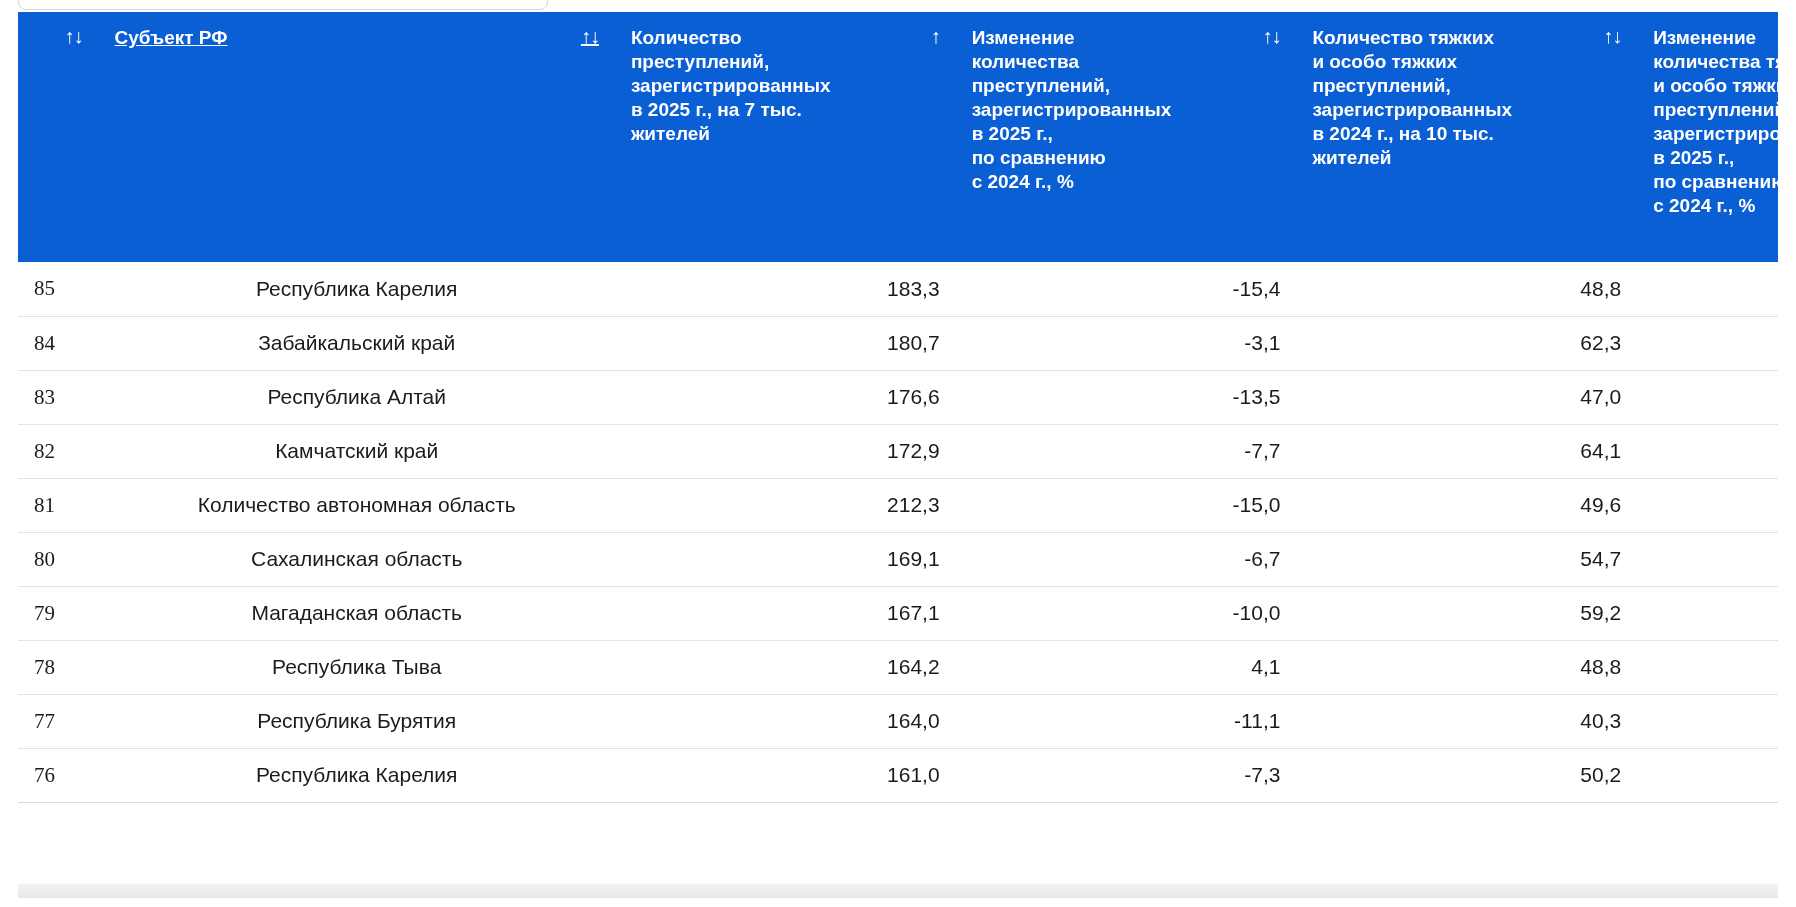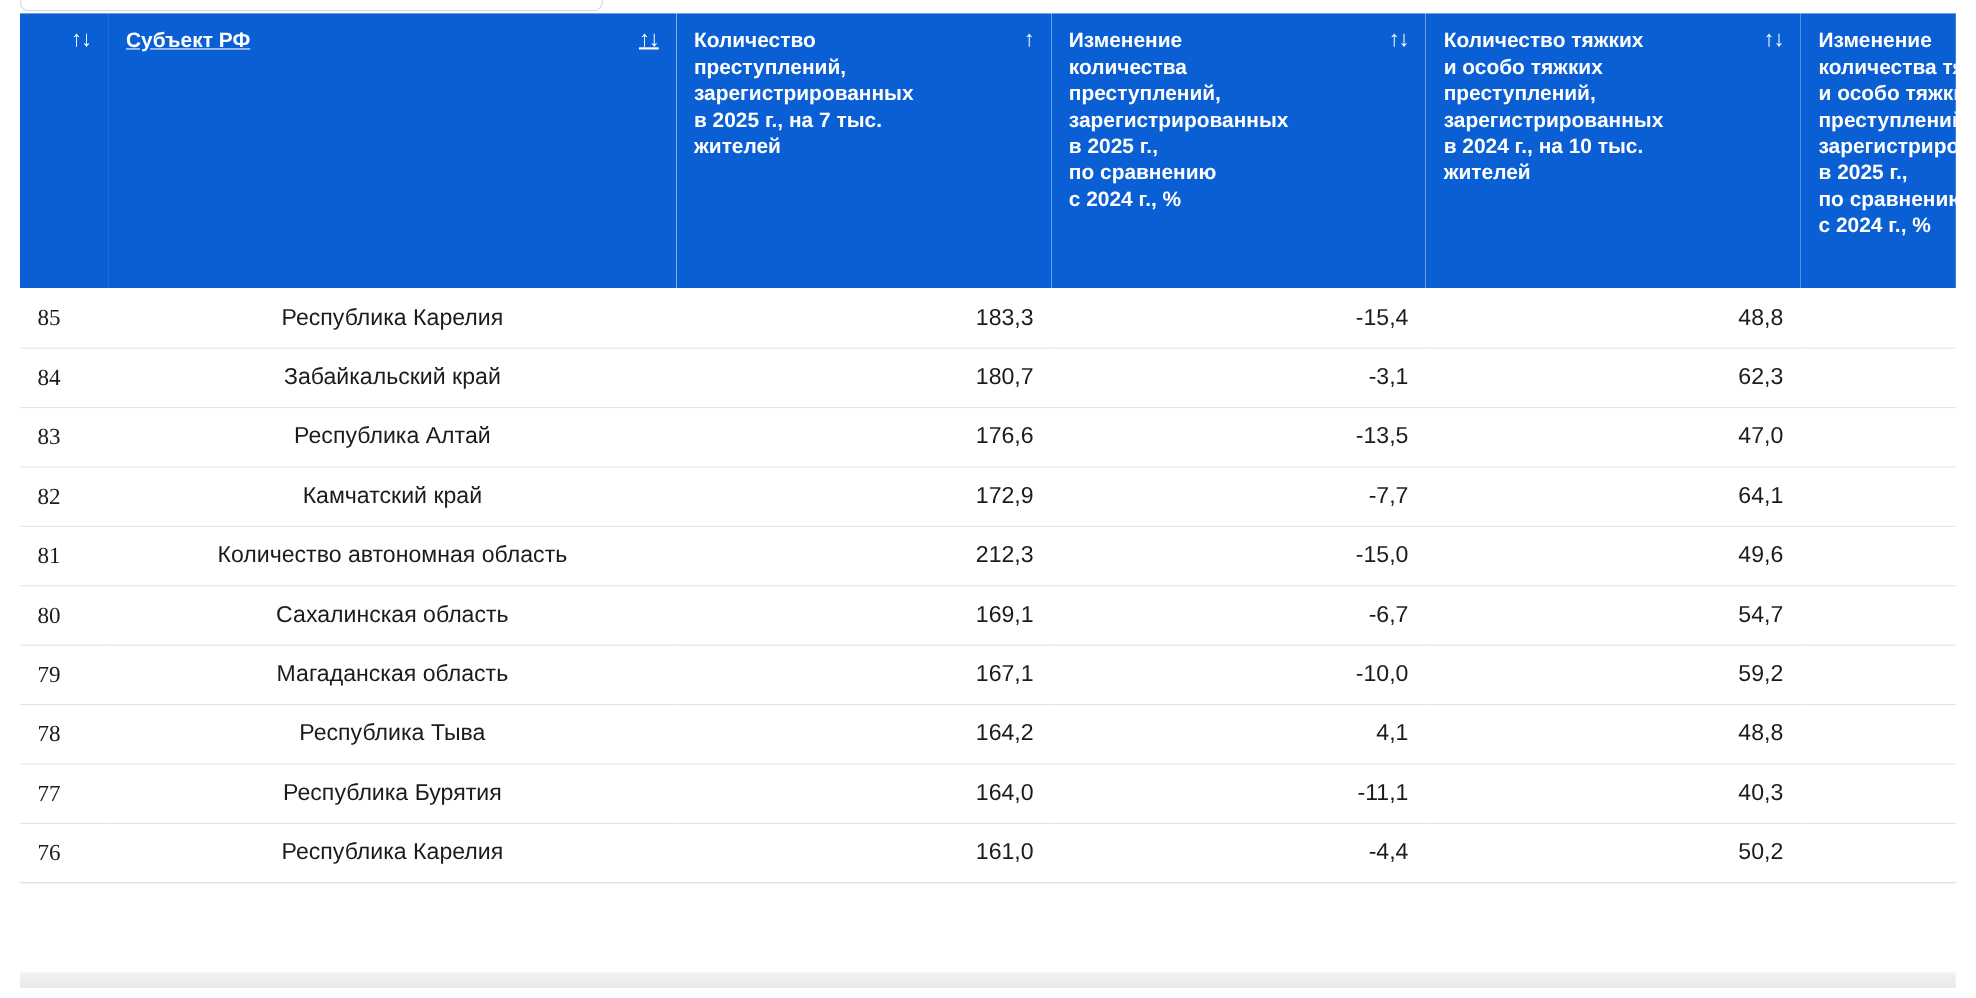--- a/index.html
+++ b/index.html
@@ -255,21 +255,21 @@
           <td class="subject">Республика Бурятия</td>
           <td class="num">164,0</td>
           <td class="num">-11,1</td>
           <td class="num">40,3</td>
           <td class="num wide-pad">-13,3</td>
         </tr>
         <tr>
           <td class="rank">76</td>
           <td class="subject">Республика Карелия</td>
           <td class="num">161,0</td>
-          <td class="num">-4,4</td>
+          <td class="num">-7,3</td>
           <td class="num">50,2</td>
           <td class="num wide-pad">1,4</td>
         </tr>
       </tbody>
     </table>
   </div>
 
   <div class="bottom-strip"></div>
   <div class="left-gutter"></div>
 </div>

